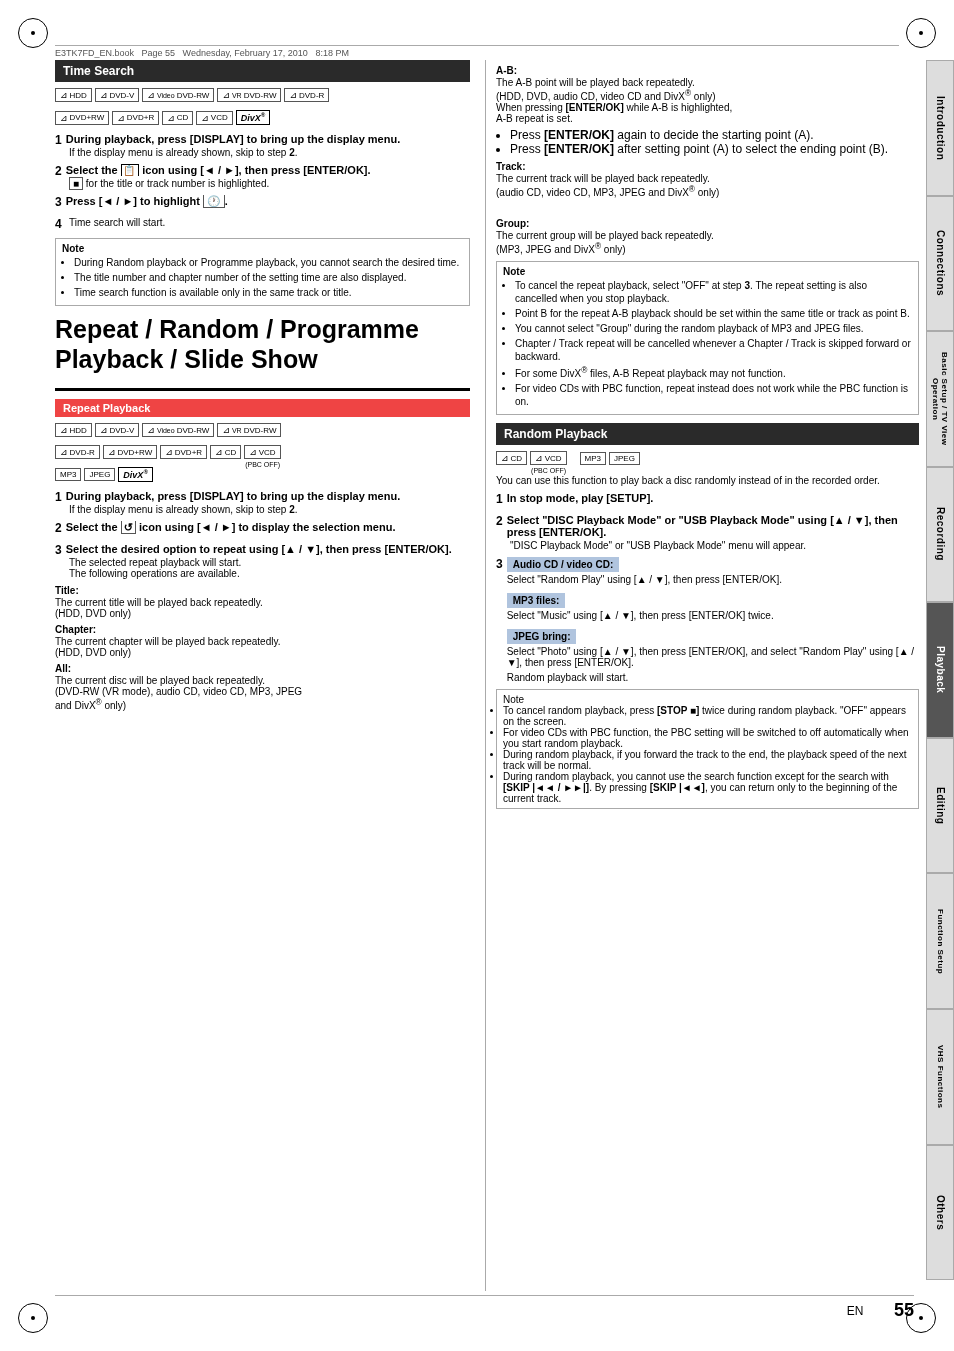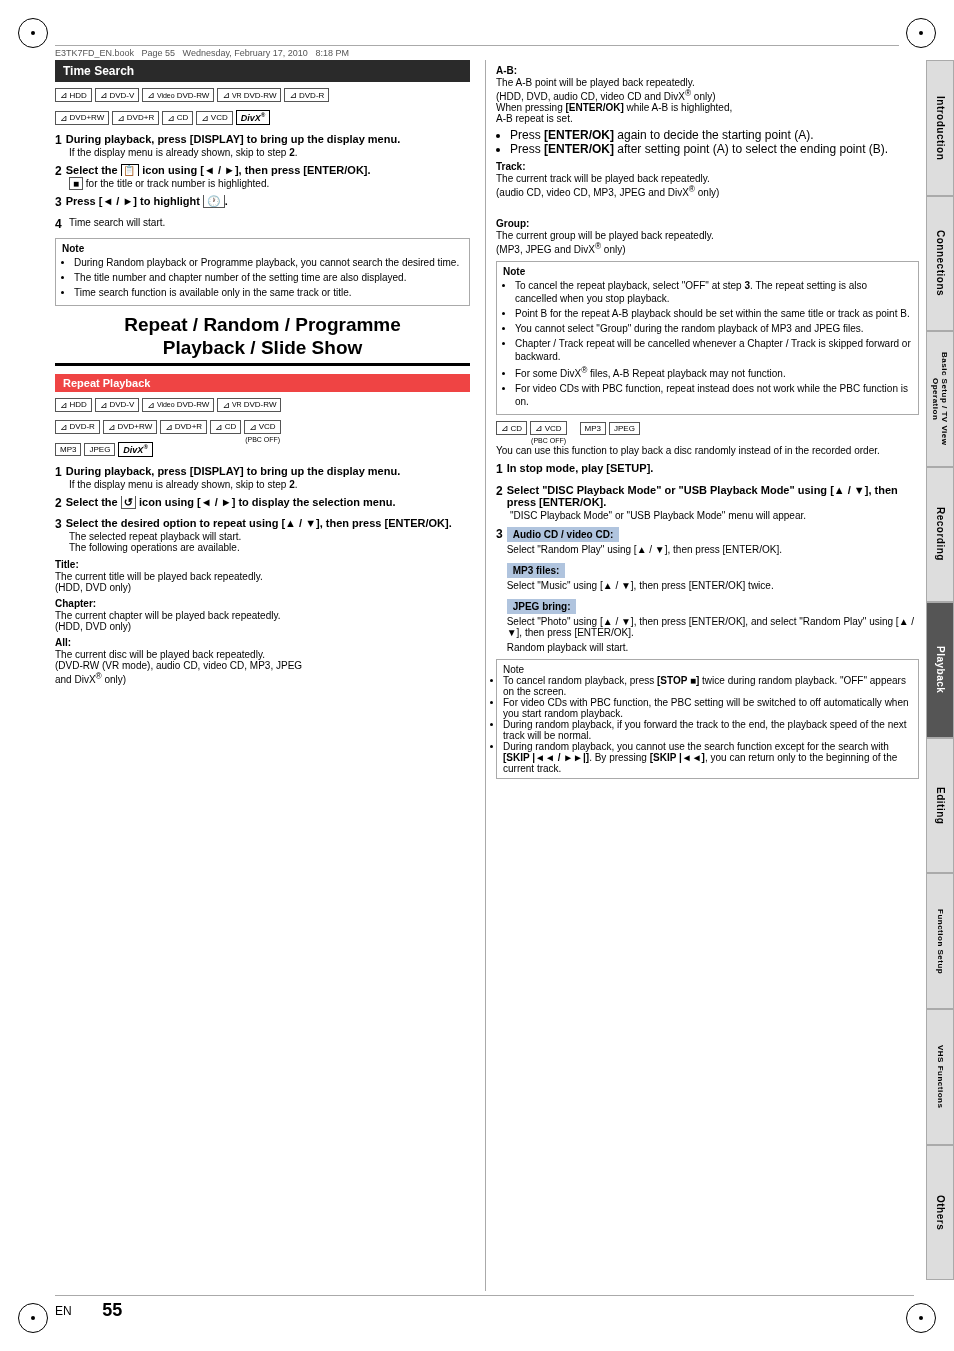--- a/index.html
+++ b/index.html
@@ -207,37 +207,37 @@
       margin-bottom: 1px;
     }
 
     
     .page-footer {
       position: absolute;
       bottom: 30px;
       left: 55px;
       right: 40px;
       display: flex;
+      justify-content: flex-end;
       align-items: center;
       font-size: 12px;
       border-top: 1px solid #aaa;
       padding-top: 4px;
     }
 
     .clearfix::after { content: ''; display: table; clear: both; }
 
     
     .section-main-title {
-      font-size: 19px;
+      font-size: 25px;
       font-weight: bold;
       line-height: 1.2;
       border-bottom: 3px solid #000;
-      padding-bottom: 3px;
+      padding-bottom: 14px;
       margin: 8px 0 8px 0;
-      text-align: center;
     }
 
     
     .step3-label {
       background: #b0c4de;
       padding: 2px 6px;
       font-weight: bold;
       font-size: 10px;
       display: inline-block;
       margin-bottom: 2px;
@@ -491,20 +491,21 @@
       <ul>
         <li>To cancel the repeat playback, select "OFF" at step <span class="bold">3</span>. The repeat setting is also cancelled when you stop playback.</li>
         <li>Point B for the repeat A-B playback should be set within the same title or track as point B.</li>
         <li>You cannot select "Group" during the random playback of MP3 and JPEG files.</li>
         <li>Chapter / Track repeat will be cancelled whenever a Chapter / Track is skipped forward or backward.</li>
         <li>For some DivX<sup>®</sup> files, A-B Repeat playback may not function.</li>
         <li>For video CDs with PBC function, repeat instead does not work while the PBC function is on.</li>
       </ul>
     </div>
 
+    <div class="section-header" style="margin-top:8px;">Random Playback</div>
 
     <div class="device-icons" style="margin-bottom:6px;">
       <div class="device-icon">
         <span class="icon-sym">⊿</span>
           <span>CD</span>
       </div>
       <div class="device-icon" style="position:relative;">
         <span class="icon-sym">⊿</span>
           <span>VCD</span>
         <span style="position:absolute;bottom:-10px;left:0;font-size:7px;white-space:nowrap;">(PBC OFF)</span>

